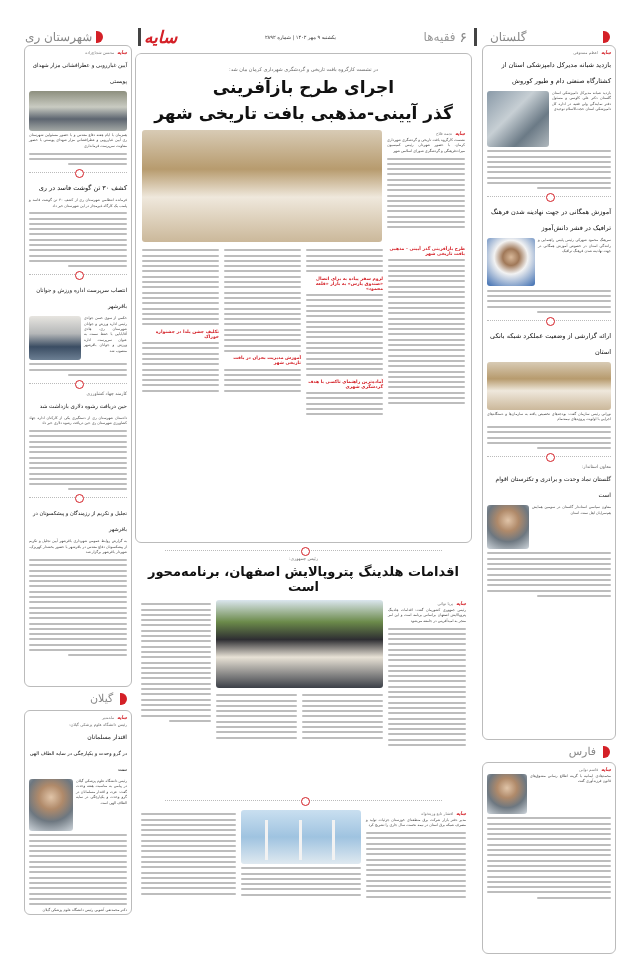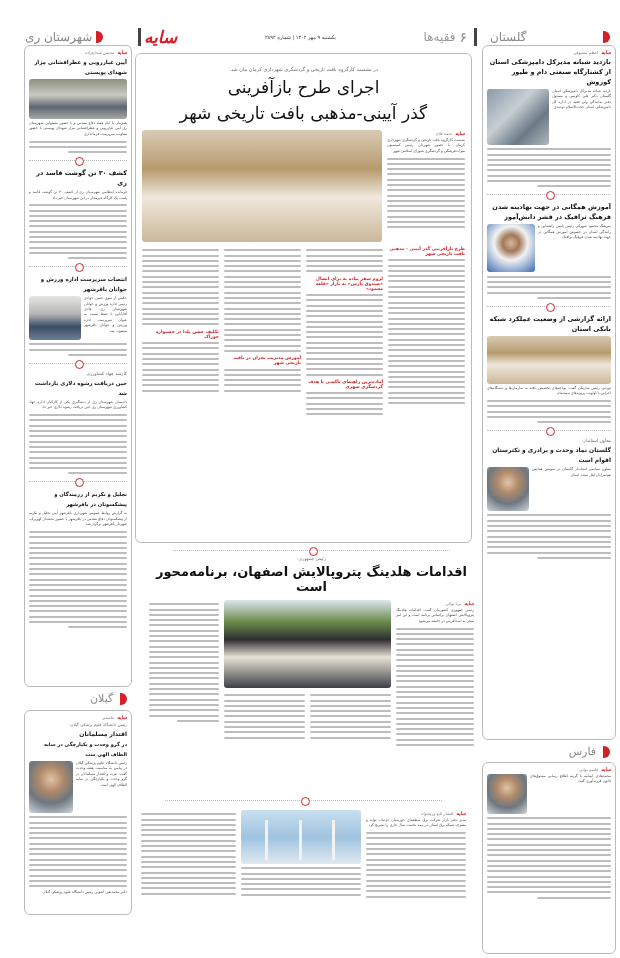--- a/index.html
+++ b/index.html
@@ -23,41 +23,41 @@
 
   
   .col { position: absolute; border: 1px solid #bbb; border-radius: 6px; background: #fff; overflow: hidden; }
   .col-right { right: 4px; top: 45px; width: 134px; height: 695px; }
   .col-center { left: 135px; top: 53px; width: 340px; height: 905px; border: none; }
   .col-left { left: 24px; top: 45px; width: 108px; height: 642px; }
   .center-box { position: absolute; left: 0; top: 0; width: 337px; height: 490px; border: 1px solid #bbb; border-radius: 6px; }
 
   .byline { font-size: 4px; color: #777; display: flex; align-items: center; gap: 3px; margin: 3px 4px 2px; }
   .byline .mini-logo { color: #d42027; font-style: italic; font-weight: bold; font-size: 5px; }
-  .headline { font-weight: bold; font-size: 6.5px; line-height: 10px; color: #111; margin: 2px 4px; }
+  .headline { font-weight: normal; font-size: 6.5px; line-height: 16px; color: #111; margin: 2px 4px; }
   .kicker { font-size: 4.5px; color: #666; margin: 2px 4px; }
   .body-text { font-size: 3.6px; line-height: 5.4px; color: #444; margin: 0 4px; text-align: justify; }
   .sub-head { font-size: 4.5px; font-weight: bold; color: #d42027; margin: 3px 4px 1px; }
   .photo { background: linear-gradient(135deg, #8a9aa8 0%, #c7cfd4 40%, #6b7a86 70%, #b0b8bd 100%); border-radius: 3px; position: relative; overflow: hidden; }
   .photo.warm { background: linear-gradient(180deg, #d8cbb5 0%, #b79b6e 35%, #efe8dc 60%, #cbb89a 100%); }
   .photo.sky { background: linear-gradient(180deg, #c9dff0 0%, #9fc3e0 50%, #dfe9f0 100%); }
   .photo.portrait { background: radial-gradient(circle at 50% 35%, #e0c4a8 0%, #b08a6a 30%, #6d7780 60%, #cfd6dc 100%); }
   .photo.uniform { background: radial-gradient(circle at 50% 40%, #d9b99a 0%, #a07858 22%, #f2f2f2 45%, #3a6bb0 100%); }
   .divider { height: 7px; position: relative; margin: 4px 4px; }
   .divider::before { content: ""; position: absolute; left: 0; right: 0; top: 3px; border-top: 1px dotted #bbb; }
   .divider::after { content: ""; position: absolute; left: 50%; top: 0; width: 7px; height: 7px; margin-left: -3px; border-radius: 50%; background: #fff; border: 1px solid #d42027; }
   .lines { display: block; }
   .line { height: 2px; background: #bdbdbd; margin: 3.3px 0; border-radius: 1px; }
   .line.short { width: 60%; }
 
   .section-tag { position: absolute; display: flex; align-items: center; gap: 3px; }
   .section-tag .sec-title { font-size: 11px; }
 
   .main-kicker { text-align: center; font-size: 5px; color: #666; margin-top: 12px; }
-  .main-headline { text-align: center; font-weight: normal; font-size: 17px; line-height: 22px; color: #111; margin-top: 4px; }
+  .main-headline { text-align: center; font-weight: bold; font-size: 17px; line-height: 22px; color: #111; margin-top: 4px; }
 
   .sub-banner-head { text-align: center; font-weight: bold; font-size: 13px; color: #111; }
   .sub-banner-kicker { text-align: center; font-size: 4.5px; color: #777; }
 
   .abs { position: absolute; }
 </style>
 </head>
 <body>
 
 <div class="page">
@@ -349,21 +349,21 @@
             <div class="line"></div>
               <div class="line"></div>
               <div class="line"></div>
               <div class="line"></div>
               <div class="line"></div>
           </div>
         </div>
       </div>
     </div>
 
-    <div class="abs" style="left:8px;top:492px;width:337px;">
+    <div class="abs" style="left:0;top:492px;width:337px;">
       <div class="divider" style="margin:2px 30px;"></div>
       <div class="sub-banner-kicker">رئیس جمهوری:</div>
       <div class="sub-banner-head" style="margin-top:3px;">اقدامات هلدینگ پتروپالایش اصفهان، برنامه‌محور است</div>
       <div style="display:flex;gap:5px;margin:6px 6px 0;">
         <div style="width:78px;">
           <div class="byline" style="margin:0 0 2px;">
             <span class="mini-logo">سایه</span>
             <span>پریا نوائی</span>
           </div>
           <div class="body-text" style="margin:0;">رئیس جمهوری کشورمان گفت: اقدامات هلدینگ پتروپالایش اصفهان براساس برنامه است و این امر منجر به امیدآفرینی در جامعه می‌شود</div>

